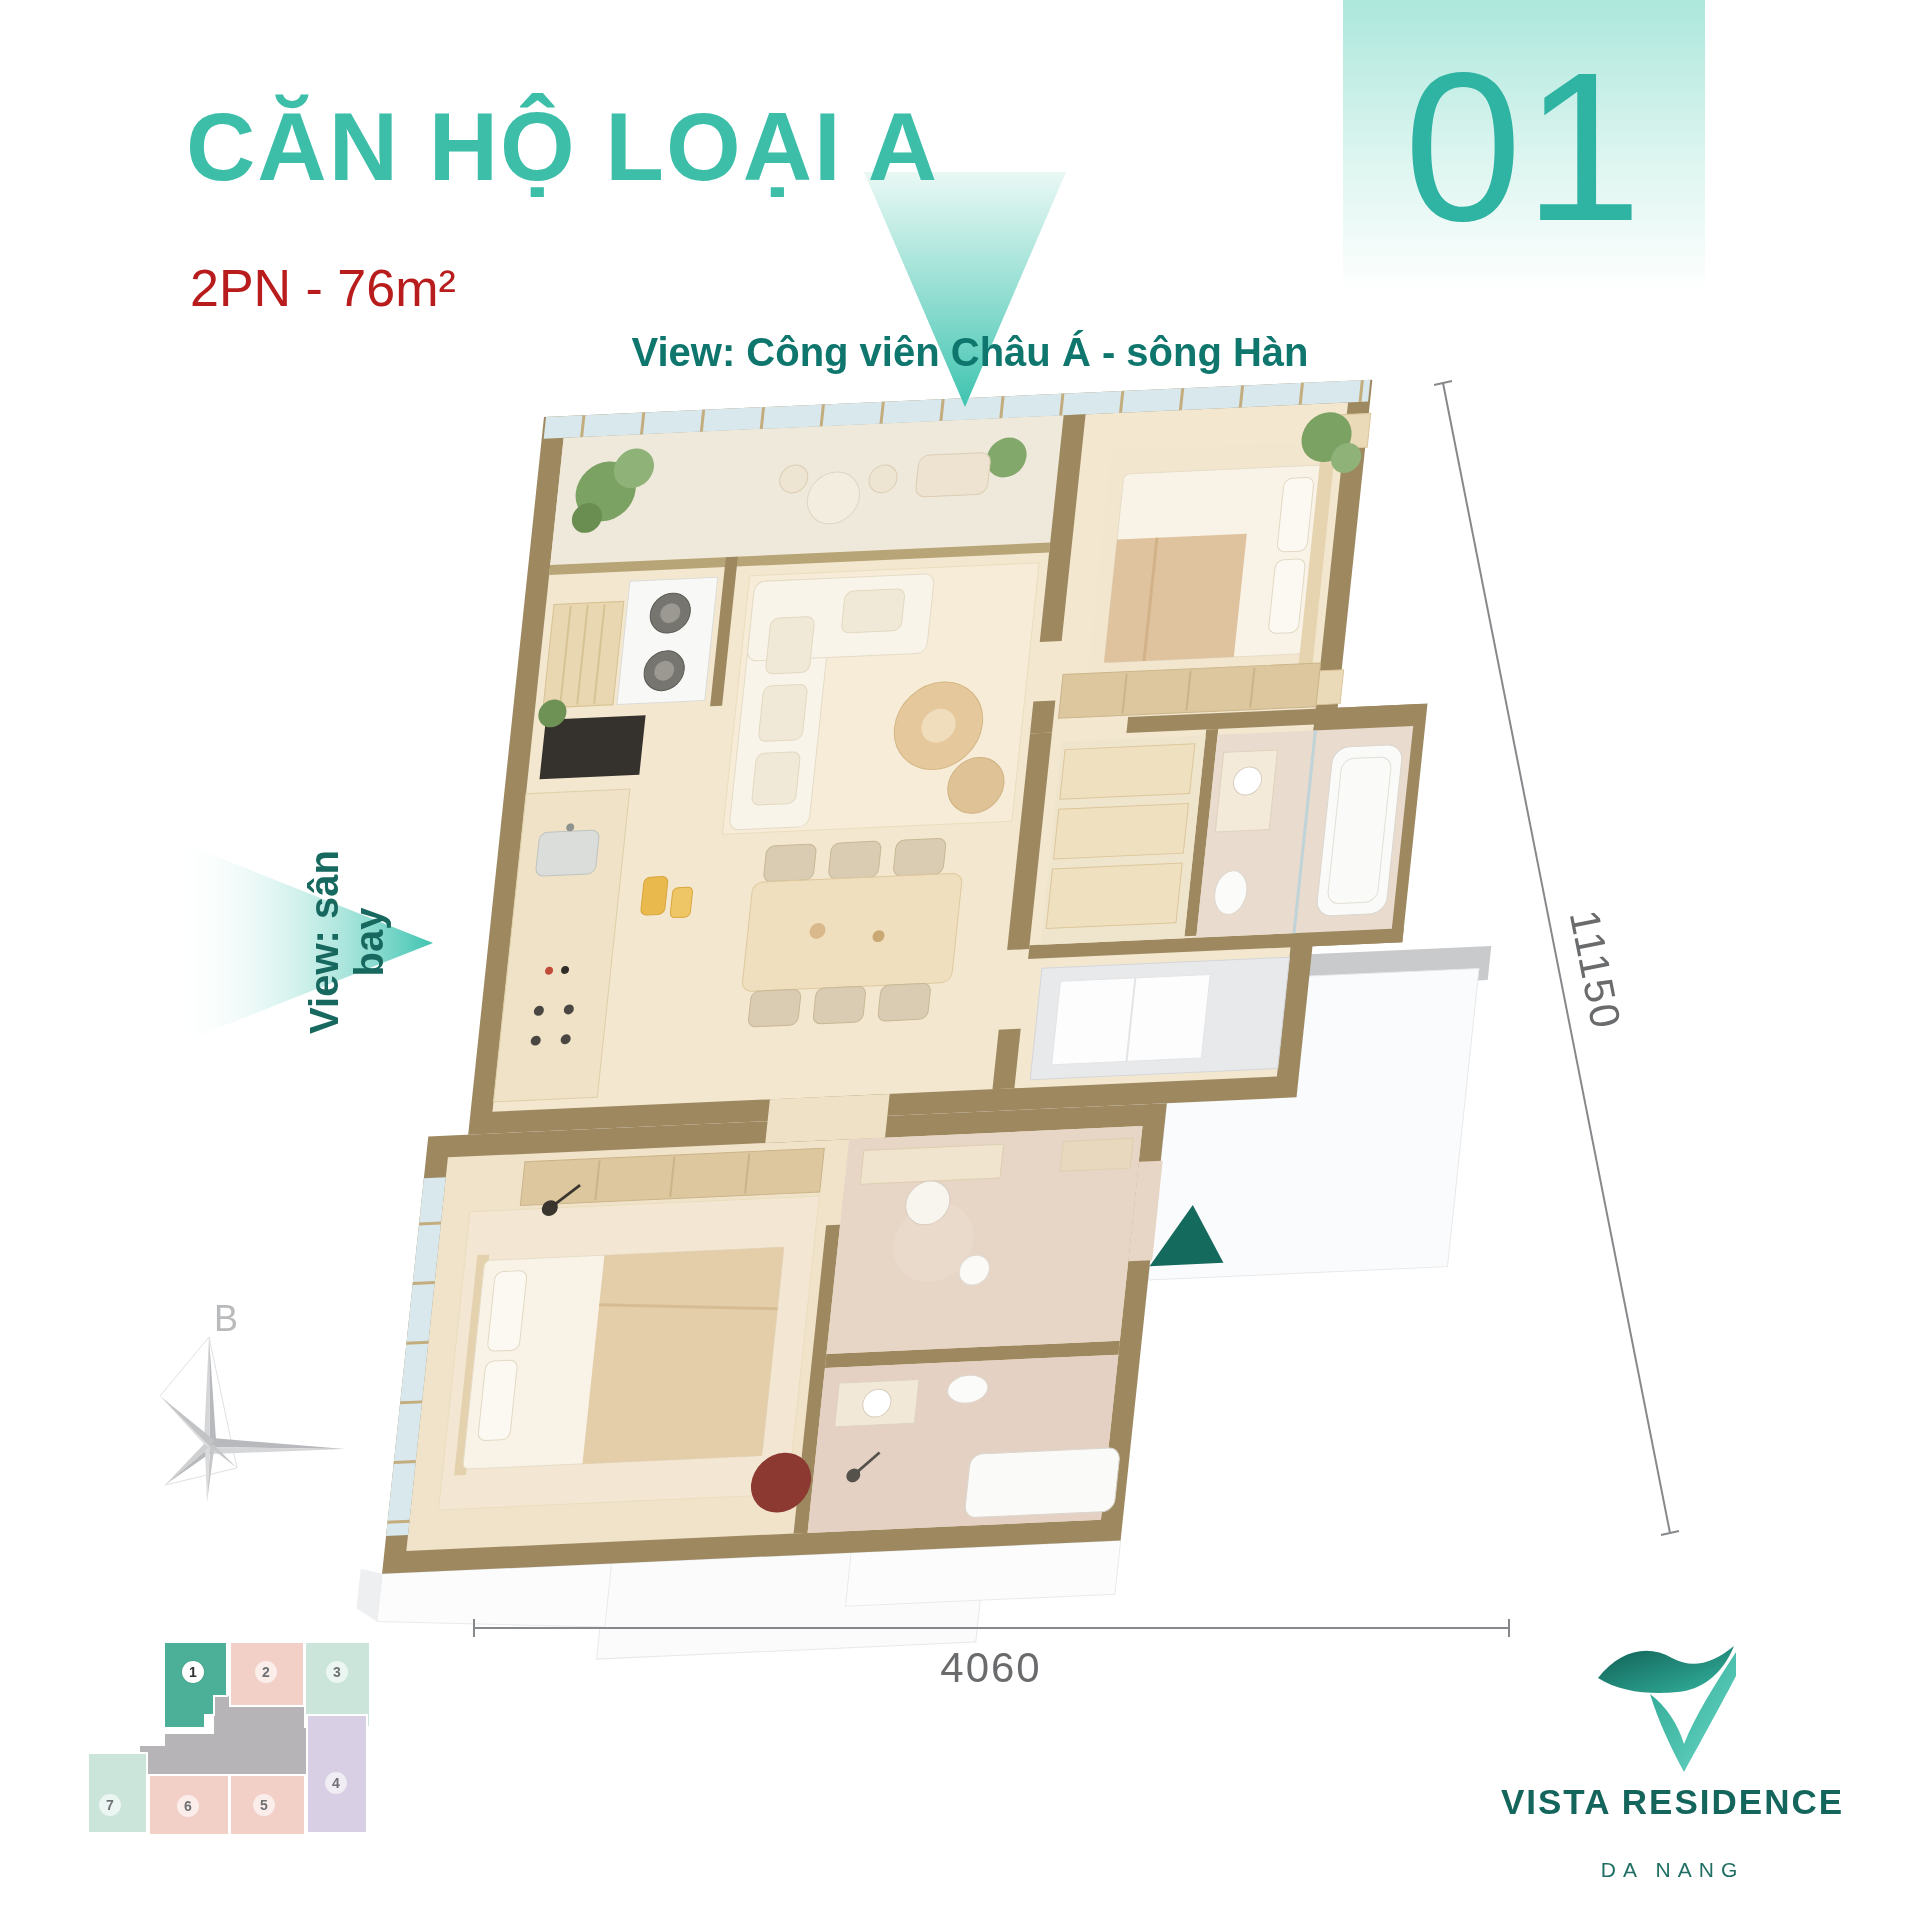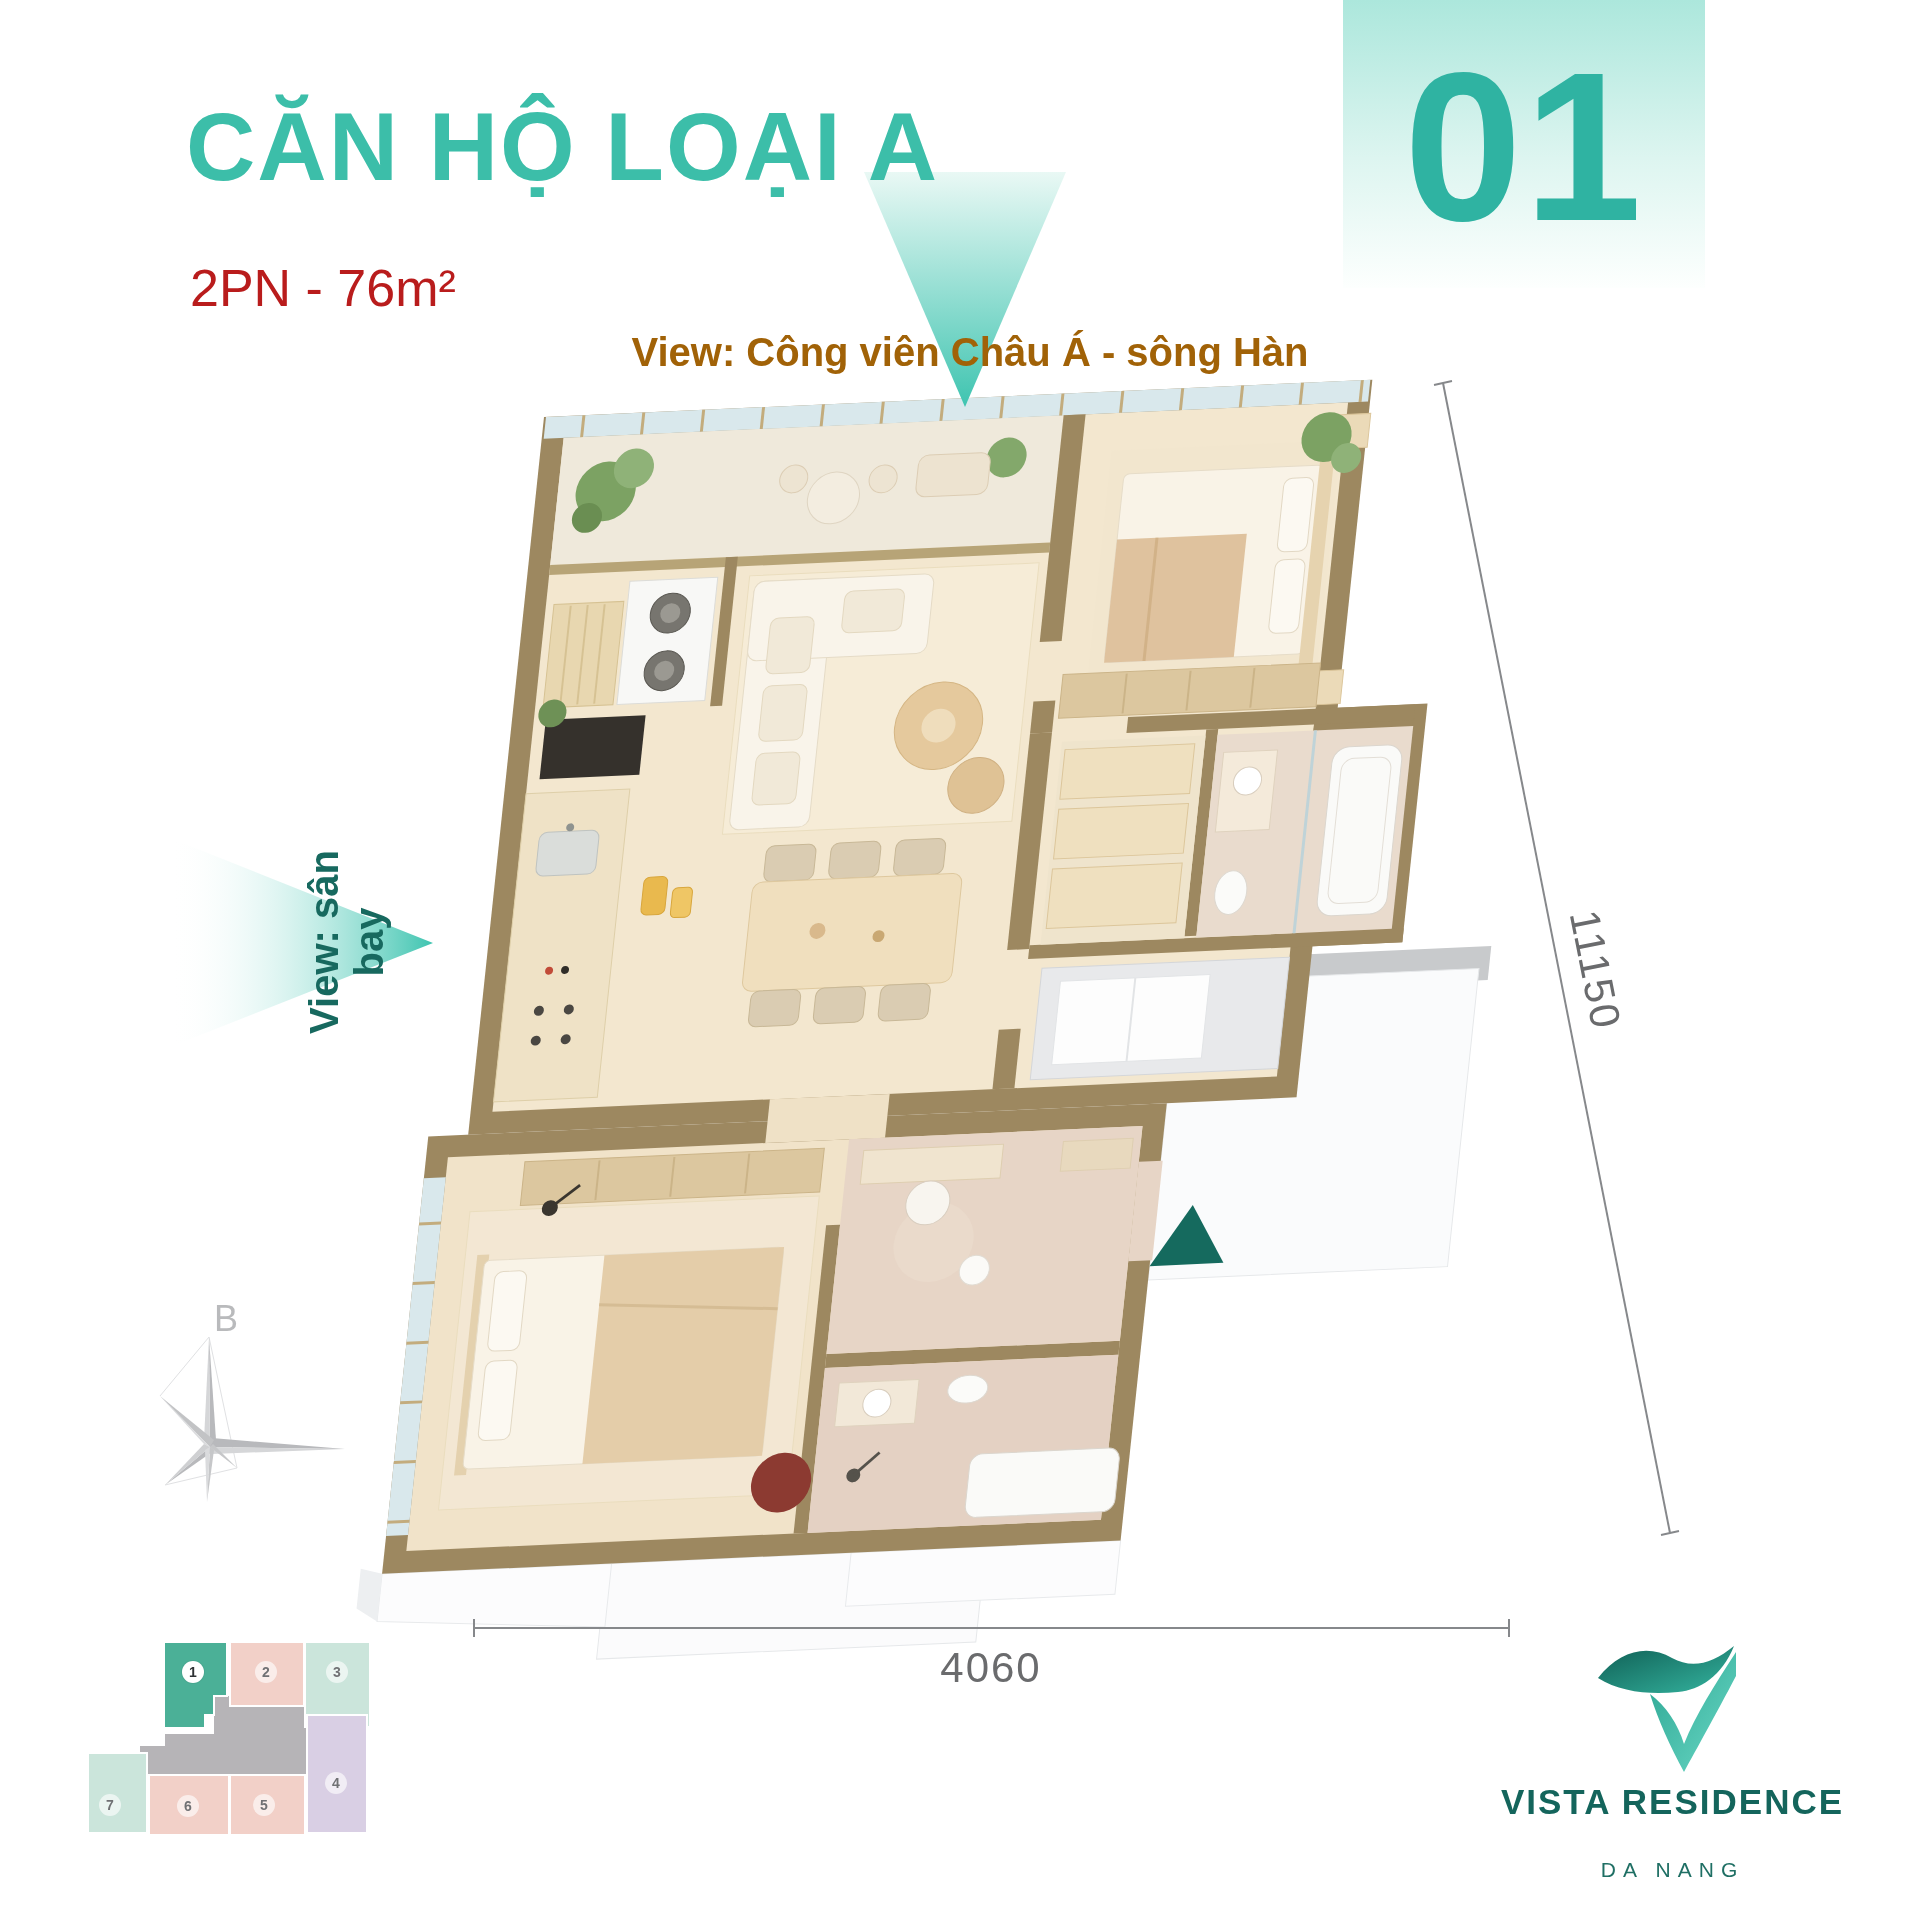--- a/index.html
+++ b/index.html
@@ -4,24 +4,24 @@
 <style>
   html,body{margin:0;padding:0;background:#ffffff;}
   .page{position:relative;width:1920px;height:1920px;background:#ffffff;overflow:hidden;
         font-family:"Liberation Sans", sans-serif;}
   .abs{position:absolute;}
   .title{left:186px;top:92px;font-size:96px;font-weight:800;letter-spacing:2px;color:#3CBEA9;}
   .subtitle{left:190px;top:258px;font-size:52px;font-weight:500;color:#b91c1c;}
   .badge{left:1343px;top:0;width:362px;height:288px;
          background:linear-gradient(180deg,#ACE7DC 0%,#DDF5F0 55%,#FDFFFE 100%);
          display:flex;align-items:center;justify-content:center;}
-  .badge-num{font-size:212px;font-weight:700;color:#2FB3A2;letter-spacing:2px;line-height:1;
+  .badge-num{font-size:212px;font-weight:400;color:#2FB3A2;letter-spacing:2px;line-height:1;
              padding-top:6px;}
   .view-top{left:600px;top:330px;width:740px;text-align:center;
-            font-size:40px;font-weight:600;color:#a16207;}
+            font-size:40px;font-weight:600;color:#0f766e;}
   .view-left{left:193px;top:921px;width:260px;height:42px;text-align:center;
              font-size:40px;font-weight:600;color:#17695F;
              transform:rotate(-90deg);transform-origin:center;}
   .dim-right{left:1490px;top:946px;width:210px;text-align:center;
              font-size:42px;font-weight:500;color:#6A6B6D;letter-spacing:2px;
              transform:rotate(78.8deg);transform-origin:center;}
   .dim-bottom{left:891px;top:1644px;width:200px;text-align:center;
               font-size:42px;font-weight:500;color:#6A6B6D;letter-spacing:2px;}
   .compass-b{left:206px;top:1298px;width:40px;text-align:center;
              font-size:36px;font-weight:400;color:#B9BABC;}

